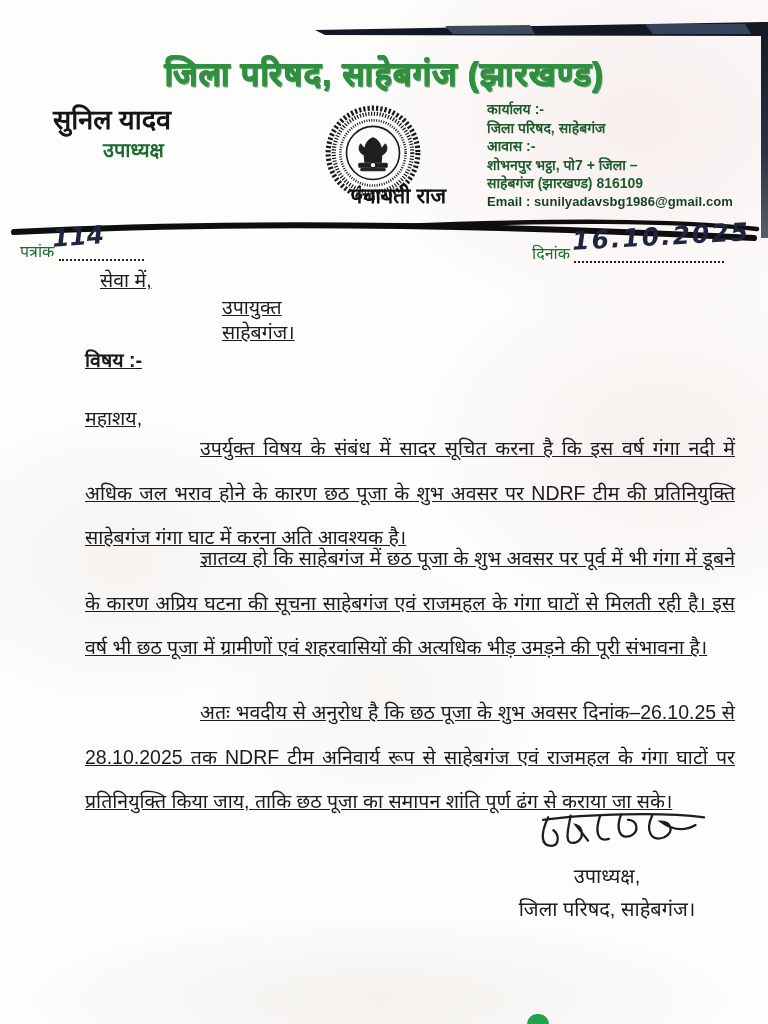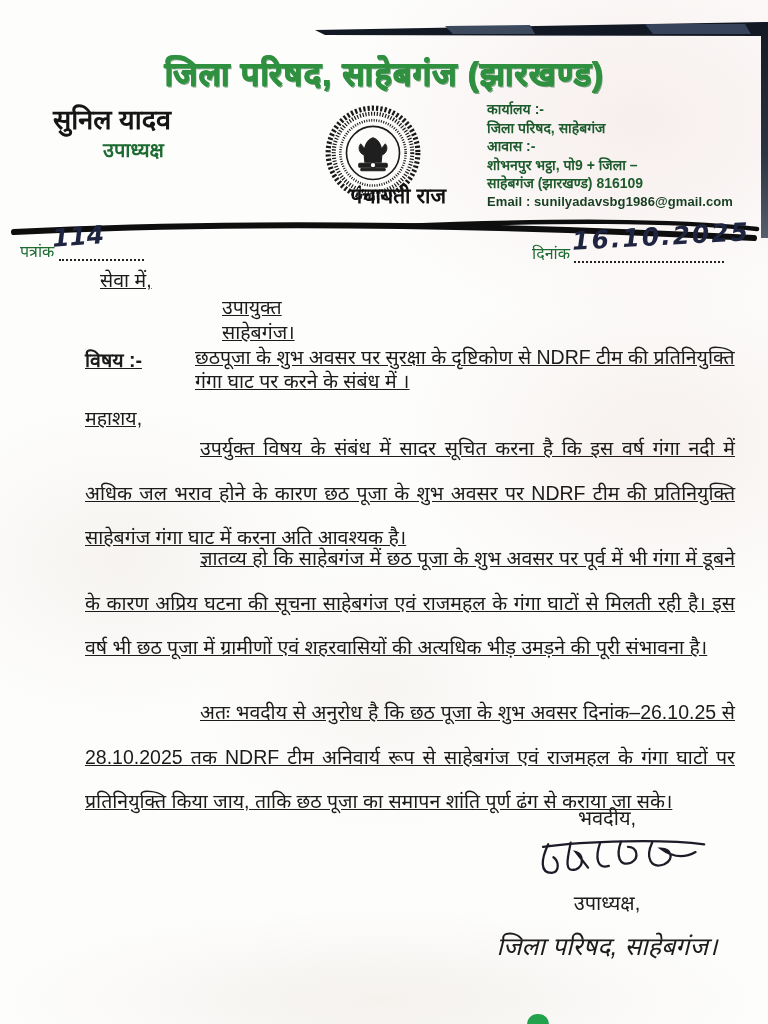--- a/index.html
+++ b/index.html
@@ -52,21 +52,21 @@
   .greeting{left:85px;top:404px;}
   .para{left:85px;top:0;width:650px;line-height:44.5px;text-indent:115px;text-align:justify;}
   .para.p1{top:426px;}
   .para.p2{top:536px;}
   .para.p3{top:690px;}
   
   .closing{left:468px;top:804px;width:278px;text-align:center;}
   .closing .regards{font-size:20px;font-weight:500;}
   .sig{margin:2px 0 0 28px;}
   .closing .desig{font-size:20px;font-weight:500;margin-top:0px;}
-  .closing .org{font-size:25px;font-weight:500;margin-top:12px;font-style:italic;}
+  .closing .org{font-size:20px;font-weight:500;margin-top:6px;}
   .green-dot{left:527px;top:1014px;width:22px;height:10px;border-radius:11px 11px 0 0;background:#23a24d;}
 </style>
 </head>
 <body>
 
 <div class="page">
 
   <svg class="abs scan-top" viewBox="0 0 453 18" preserveAspectRatio="none">
     <polygon points="0,8 453,0 453,14 10,13" fill="#121824"></polygon>
     <polygon points="120,4 230,2 235,12 125,12" fill="#3a4florida558" opacity="0.0"></polygon>
@@ -95,21 +95,21 @@
       <circle cx="46" cy="40" r="1.6"></circle>
       <circle cx="54" cy="40" r="1.6"></circle>
     </g>
   </svg>
   <div class="abs emblem-caption">पंचायती राज</div>
 
   <div class="abs addr">
     <div>कार्यालय :-</div>
     <div>जिला परिषद, साहेबगंज</div>
     <div>आवास :-</div>
-    <div>शोभनपुर भट्ठा, पो9 + जिला –</div>
+    <div>शोभनपुर भट्ठा, पो7 + जिला –</div>
     <div>साहेबगंज (झारखण्ड) 816109</div>
     <div class="email">Email : sunilyadavsbg1986@gmail.com</div>
   </div>
 
   <svg class="abs sep" viewBox="0 0 768 36" preserveAspectRatio="none">
     <path d="M14,20 C250,8 520,14 754,26" fill="none" stroke="#0e0e0e" stroke-width="6" stroke-linecap="round"></path>
     <path d="M400,14 C560,8 670,8 757,17" fill="none" stroke="#0e0e0e" stroke-width="4.5" stroke-linecap="round"></path>
   </svg>
 
   <div class="abs patrank">
@@ -122,30 +122,28 @@
     <span class="ref-label">दिनांक</span>
     <span class="dots w2"></span>
   </div>
   <div class="abs hand hand-date">16.10.2025</div>
 
   <div class="abs body-text seva">सेवा में,</div>
   <div class="abs body-text addr-to1">उपायुक्त</div>
   <div class="abs body-text addr-to2">साहेबगंज।</div>
 
   <div class="abs body-text subj-label">विषय :-</div>
-  <div class="abs body-text subj-text">छठपूजा के शुभ अवसर पर सुरक्षा के दृष्टिकोण से NDRF टीम की प्रतिनियुक्ति गंगा घाट पर करने के संबंध में ।</div>
 
   <div class="abs body-text greeting">महाशय,</div>
 
   <div class="abs body-text para p1">उपर्युक्त विषय  के संबंध में सादर सूचित करना है कि  इस वर्ष गंगा नदी में अधिक जल भराव होने के कारण छठ पूजा के शुभ अवसर पर NDRF टीम की प्रतिनियुक्ति साहेबगंज गंगा घाट में करना अति आवश्यक है।</div>
   <div class="abs body-text para p2">ज्ञातव्य हो कि साहेबगंज में छठ पूजा के शुभ अवसर पर पूर्व में भी गंगा में डूबने के कारण अप्रिय घटना की सूचना साहेबगंज एवं राजमहल के गंगा घाटों से मिलती रही है। इस वर्ष भी छठ पूजा में ग्रामीणों एवं शहरवासियों की अत्यधिक भीड़ उमड़ने की पूरी संभावना है।</div>
   <div class="abs body-text para p3">अतः भवदीय से अनुरोध है कि छठ पूजा के शुभ अवसर दिनांक–26.10.25 से 28.10.2025 तक NDRF टीम अनिवार्य रूप से साहेबगंज एवं राजमहल के गंगा घाटों पर प्रतिनियुक्ति किया जाय, ताकि छठ पूजा का समापन शांति पूर्ण ढंग से कराया जा सके।</div>
 
   <div class="abs closing">
-    <div class="regards">भवदीय,</div>
     <svg class="sig" width="200" height="52" viewBox="0 0 200 60">
       <g fill="none" stroke="#1c1c28" stroke-width="2.6" stroke-linecap="round">
         <path d="M10,16 C60,9 150,7 196,13"></path>
         <path d="M16,13 C8,30 6,46 20,46 C30,45 28,32 22,28"></path>
         <path d="M42,11 C38,30 34,46 48,42 C58,38 56,24 48,22 L62,40"></path>
         <path d="M76,11 C70,28 72,42 86,38"></path>
         <path d="M100,10 C94,26 98,40 112,34 C122,28 118,16 108,16"></path>
         <path d="M136,11 C128,28 134,42 150,36 C162,30 158,18 146,18 C158,27 172,30 186,22"></path>
       </g>
     </svg>

